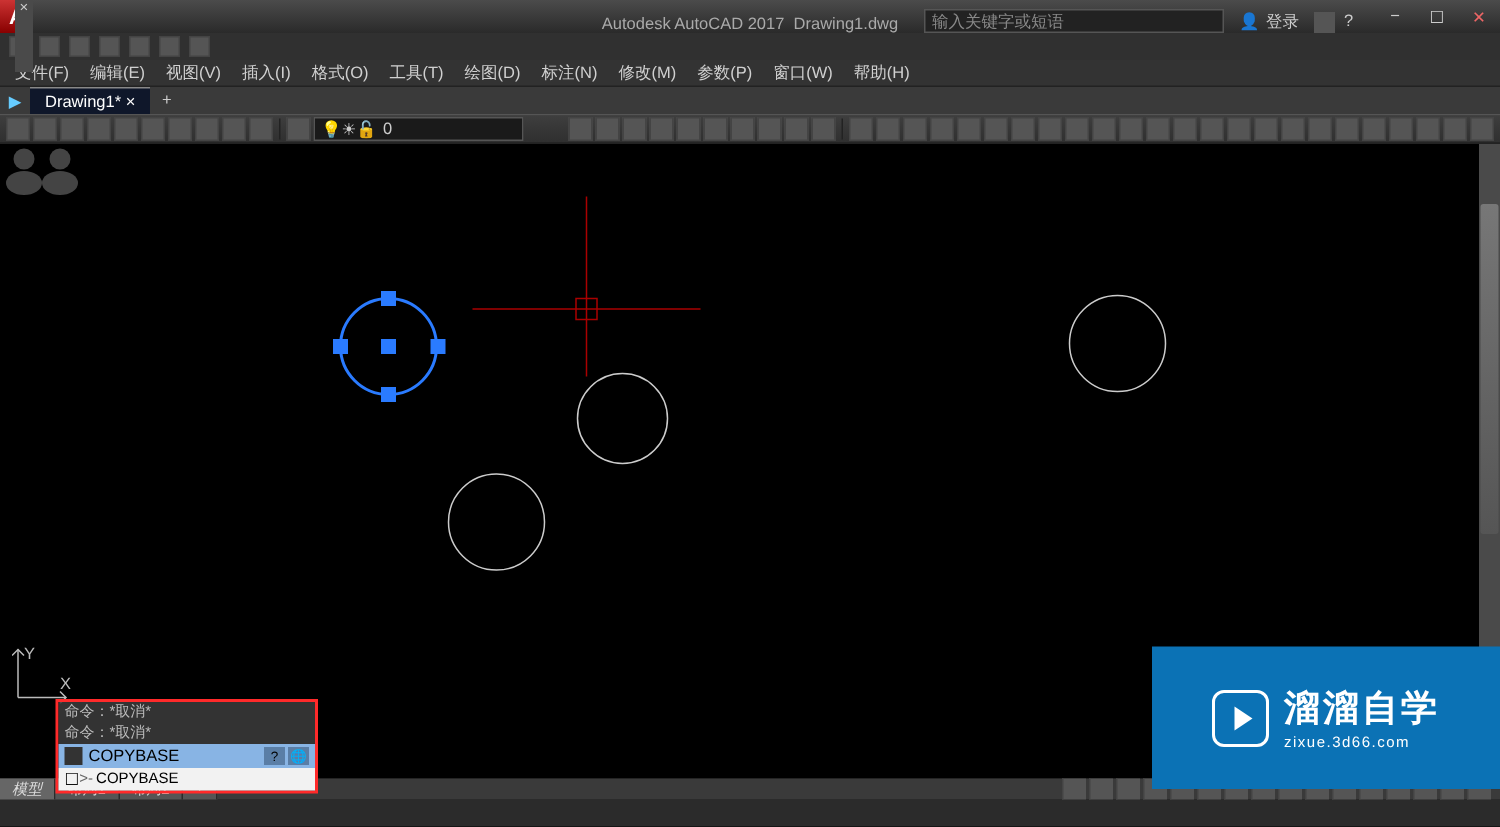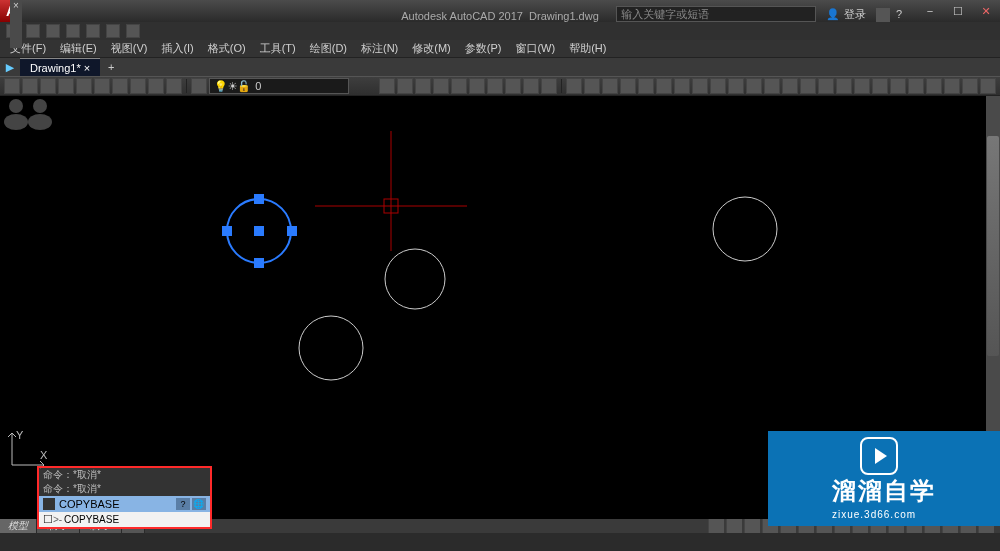--- a/index.html
+++ b/index.html
@@ -45,21 +45,21 @@
   .cmdblock .hist { background:rgba(60,60,60,0.85); color:#bbb; padding:1px 4px; line-height:12px; min-height:12px; font-size:10px; }
   .cmdblock .active { background:#88b4e4; color:#000; display:flex; align-items:center; height:16px; padding:0 4px; }
   .cmdblock .active .ic { width:12px; height:12px; background:#333; margin-right:4px; }
   .cmdblock .active .btns { margin-left:auto; display:flex; gap:2px; }
   .cmdblock .active .b { width:14px; height:12px; background:#5a7ea6; color:#000; font-size:9px; display:flex; align-items:center; justify-content:center; }
   .cmdblock .inputrow { background:#f2f2f2; color:#111; display:flex; align-items:center; height:15px; padding:0 4px; }
   .cmdblock .inputrow .pr { font-size:10px; color:#666; }
   .cmdblock .inputrow input { border:none; background:transparent; font-size:10px; flex:1; outline:none; padding-left:2px; }
   .cmdblock-close { position:absolute; left:10px; top:0; width:12px; height:48px; background:#4a4a4a; color:#ccc; display:flex; align-items:flex-start; justify-content:center; font-size:10px; }
 
-  .watermark { position:absolute; right:0; bottom:25px; width:232px; height:95px; background:#0b72b5; color:#fff; display:flex; align-items:center; justify-content:center; z-index:4;flex-direction:column; }
+  .watermark { position:absolute; right:0; bottom:25px; width:232px; height:95px; background:#0b72b5; color:#fff; display:flex; align-items:center; justify-content:center; z-index:4; }
   .watermark .play { width:38px; height:38px; border:2px solid #fff; border-radius:8px; display:flex; align-items:center; justify-content:center; margin-right:10px; }
   .watermark .play::after { content:""; border-left:12px solid #fff; border-top:8px solid transparent; border-bottom:8px solid transparent; margin-left:3px; }
   .watermark .txt { display:flex; flex-direction:column; }
   .watermark .big { font-size:24px; font-weight:bold; letter-spacing:2px; }
   .watermark .small { font-size:10px; letter-spacing:1px; margin-top:2px; }
 
   .statusbar { position:absolute; left:0; right:0; bottom:0; height:32px; }
   .statusbar .tabsrow { height:14px; background:#3a3a3a; display:flex; align-items:center; gap:0; }
   .statusbar .lt-tab { height:100%; padding:0 8px; background:#555; color:#ddd; font-size:10px; display:flex; align-items:center; border-right:1px solid #2a2a2a; }
   .statusbar .lt-tab.first { background:#666;font-style:italic; }

